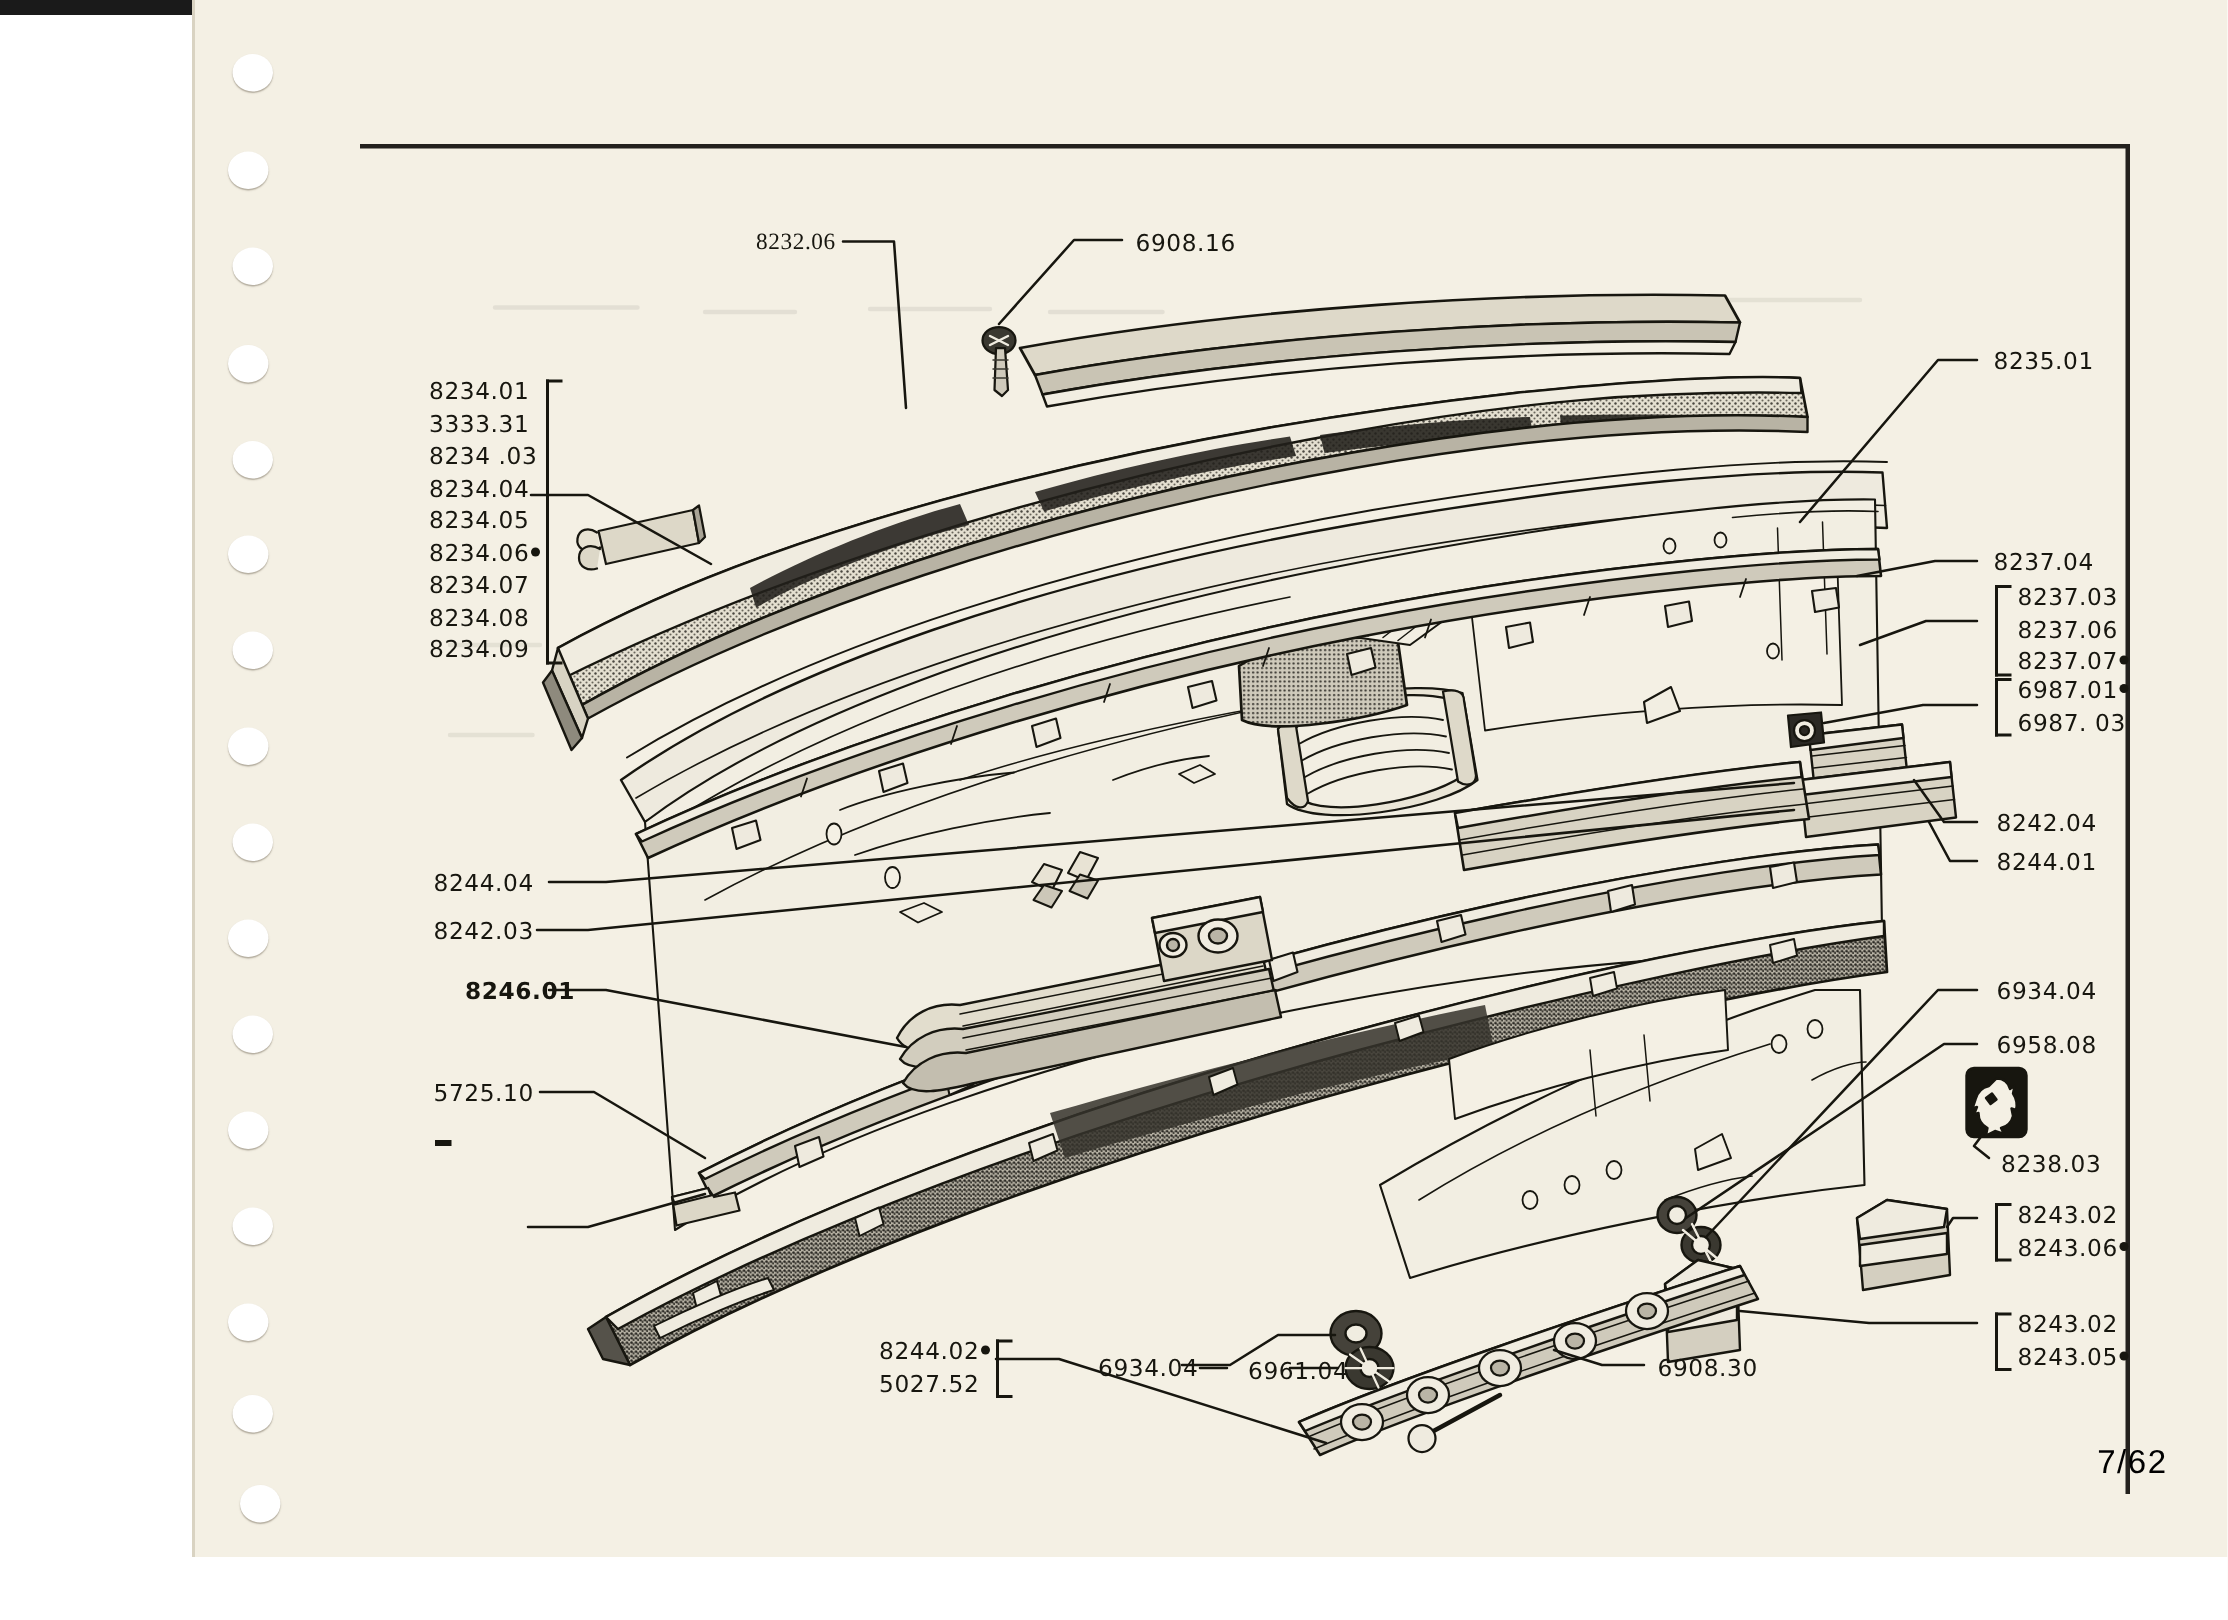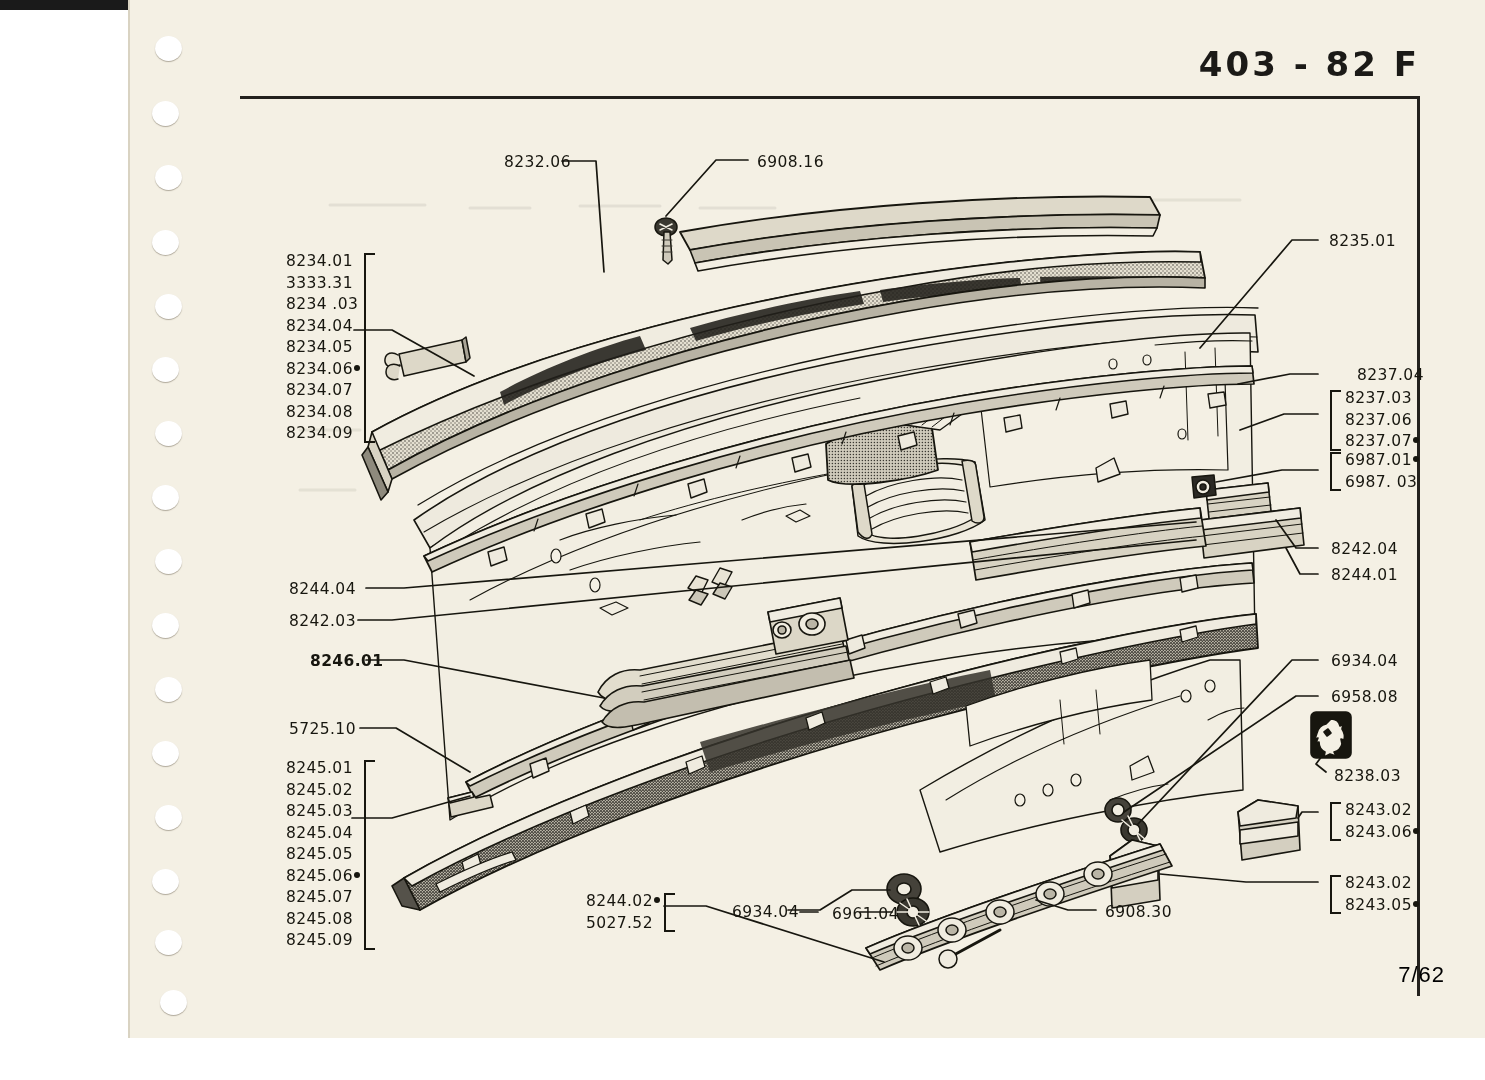--- a/index.html
+++ b/index.html
@@ -83,21 +83,20 @@
   <div class="hole" style="left:155px;top:677px;"></div>
   <div class="hole" style="left:152px;top:741px;"></div>
   <div class="hole" style="left:155px;top:805px;"></div>
   <div class="hole" style="left:152px;top:869px;"></div>
   <div class="hole" style="left:155px;top:930px;"></div>
   <div class="hole" style="left:160px;top:990px;"></div>
 
   <div class="rule-top"></div>
   <div class="rule-right"></div>
 
-  <div class="title">403 - 82 F</div>
   <div class="pageno">7/62</div>
 
   <svg class="art" viewBox="0 0 1485 1080">
     <defs>
       <pattern id="stipple" width="4" height="4" patternUnits="userSpaceOnUse">
         <rect width="4" height="4" fill="#e4dfd0"></rect>
         <circle cx="1" cy="1" r="0.8" fill="#4a4740"></circle>
         <circle cx="3" cy="3" r="0.7" fill="#6a665c"></circle>
       </pattern>
       <pattern id="stippleDark" width="3" height="3" patternUnits="userSpaceOnUse">
@@ -469,24 +468,24 @@
         <path d="M788 910 L820 910 L852 890 L890 890"></path>
 
         <path d="M800 912 L818 912"></path>
         <path d="M860 912 L892 912"></path>
 
         <path d="M1096 910 L1068 910 L1036 900"></path>
       </g>
     </g>
   </svg>
 
-  <div class="lbl" style="left:504px;top:151px;">8232.06</div>
+  <div class="lbl" style="left:504px;top:151px;font-family:Liberation Serif, serif;">8232.06</div>
   <div class="lbl" style="left:757px;top:151px;">6908.16</div>
   <div class="lbl" style="left:1329px;top:230px;">8235.01</div>
-  <div class="lbl" style="left:1329px;top:364px;margin-left:28px;">8237.04</div>
+  <div class="lbl" style="left:1329px;top:364px;">8237.04</div>
   <div class="lbl" style="left:289px;top:578px;">8244.04</div>
   <div class="lbl" style="left:289px;top:610px;">8242.03</div>
   <div class="lbl" style="left:310px;top:650px;font-weight:bold;">8246.01</div>
   <div class="lbl" style="left:289px;top:718px;">5725.10</div>
   <div class="lbl" style="left:1331px;top:538px;">8242.04</div>
   <div class="lbl" style="left:1331px;top:564px;">8244.01</div>
   <div class="lbl" style="left:1331px;top:650px;">6934.04</div>
   <div class="lbl" style="left:1331px;top:686px;">6958.08</div>
   <div class="lbl" style="left:1334px;top:765px;">8238.03</div>
   <div class="lbl" style="left:732px;top:901px;">6934.04</div>
@@ -502,31 +501,20 @@
         <div>8234.05</div>
         <div>8234.06<span class="bullet"></span></div>
         <div>8234.07</div>
         <div>8234.08</div>
         <div>8234.09</div>
       </div>
     <div class="brk"></div>
   </div>
 
   <div class="group left" style="left:286px;top:758px;">
-    <div class="nums">
-        <div>8245.01</div>
-        <div>8245.02</div>
-        <div>8245.03</div>
-        <div>8245.04</div>
-        <div>8245.05</div>
-        <div>8245.06<span class="bullet"></span></div>
-        <div>8245.07</div>
-        <div>8245.08</div>
-        <div>8245.09</div>
-      </div>
     <div class="brk"></div>
   </div>
 
   <div class="group right" style="left:1326px;top:388px;">
     <div class="brk"></div>
     <div class="nums">
         <div>8237.03</div>
         <div>8237.06</div>
         <div>8237.07<span class="bullet"></span></div>
       </div>

